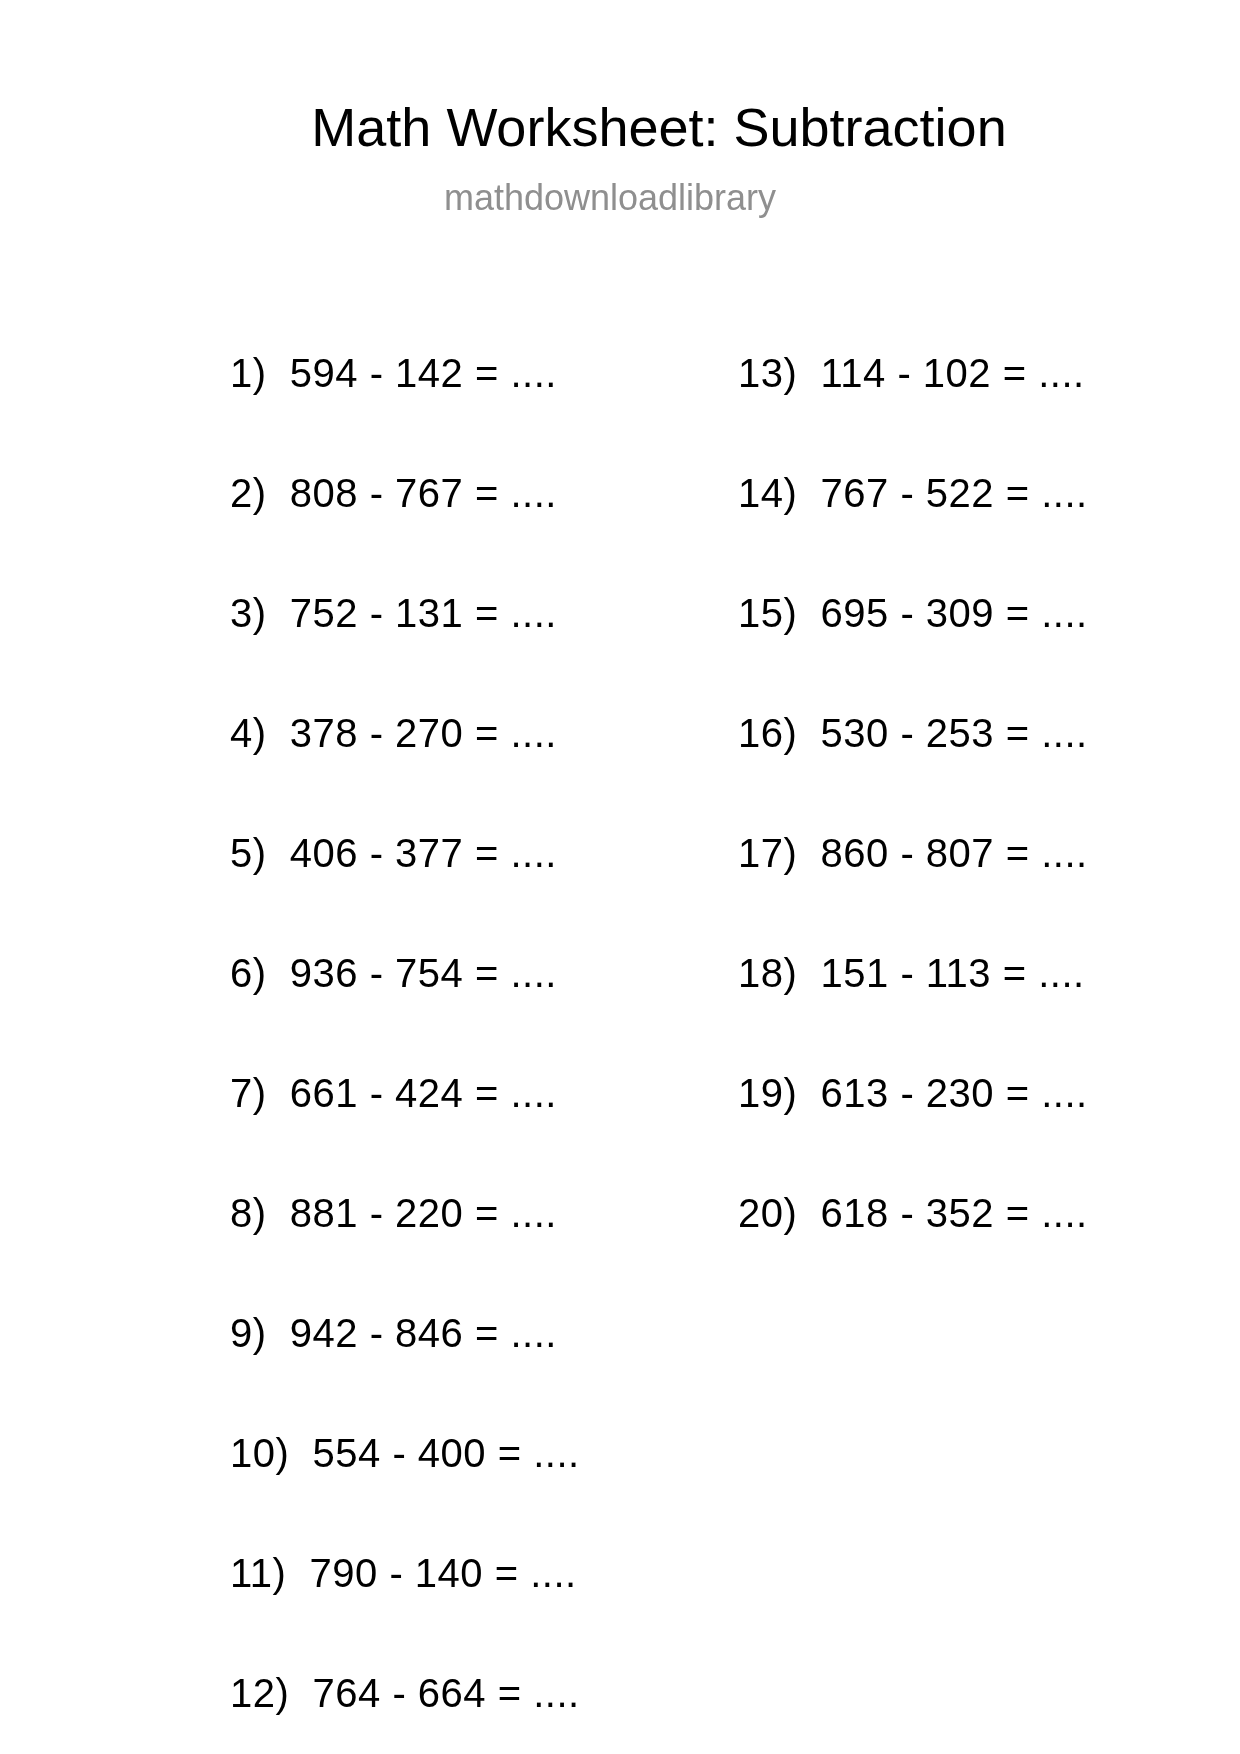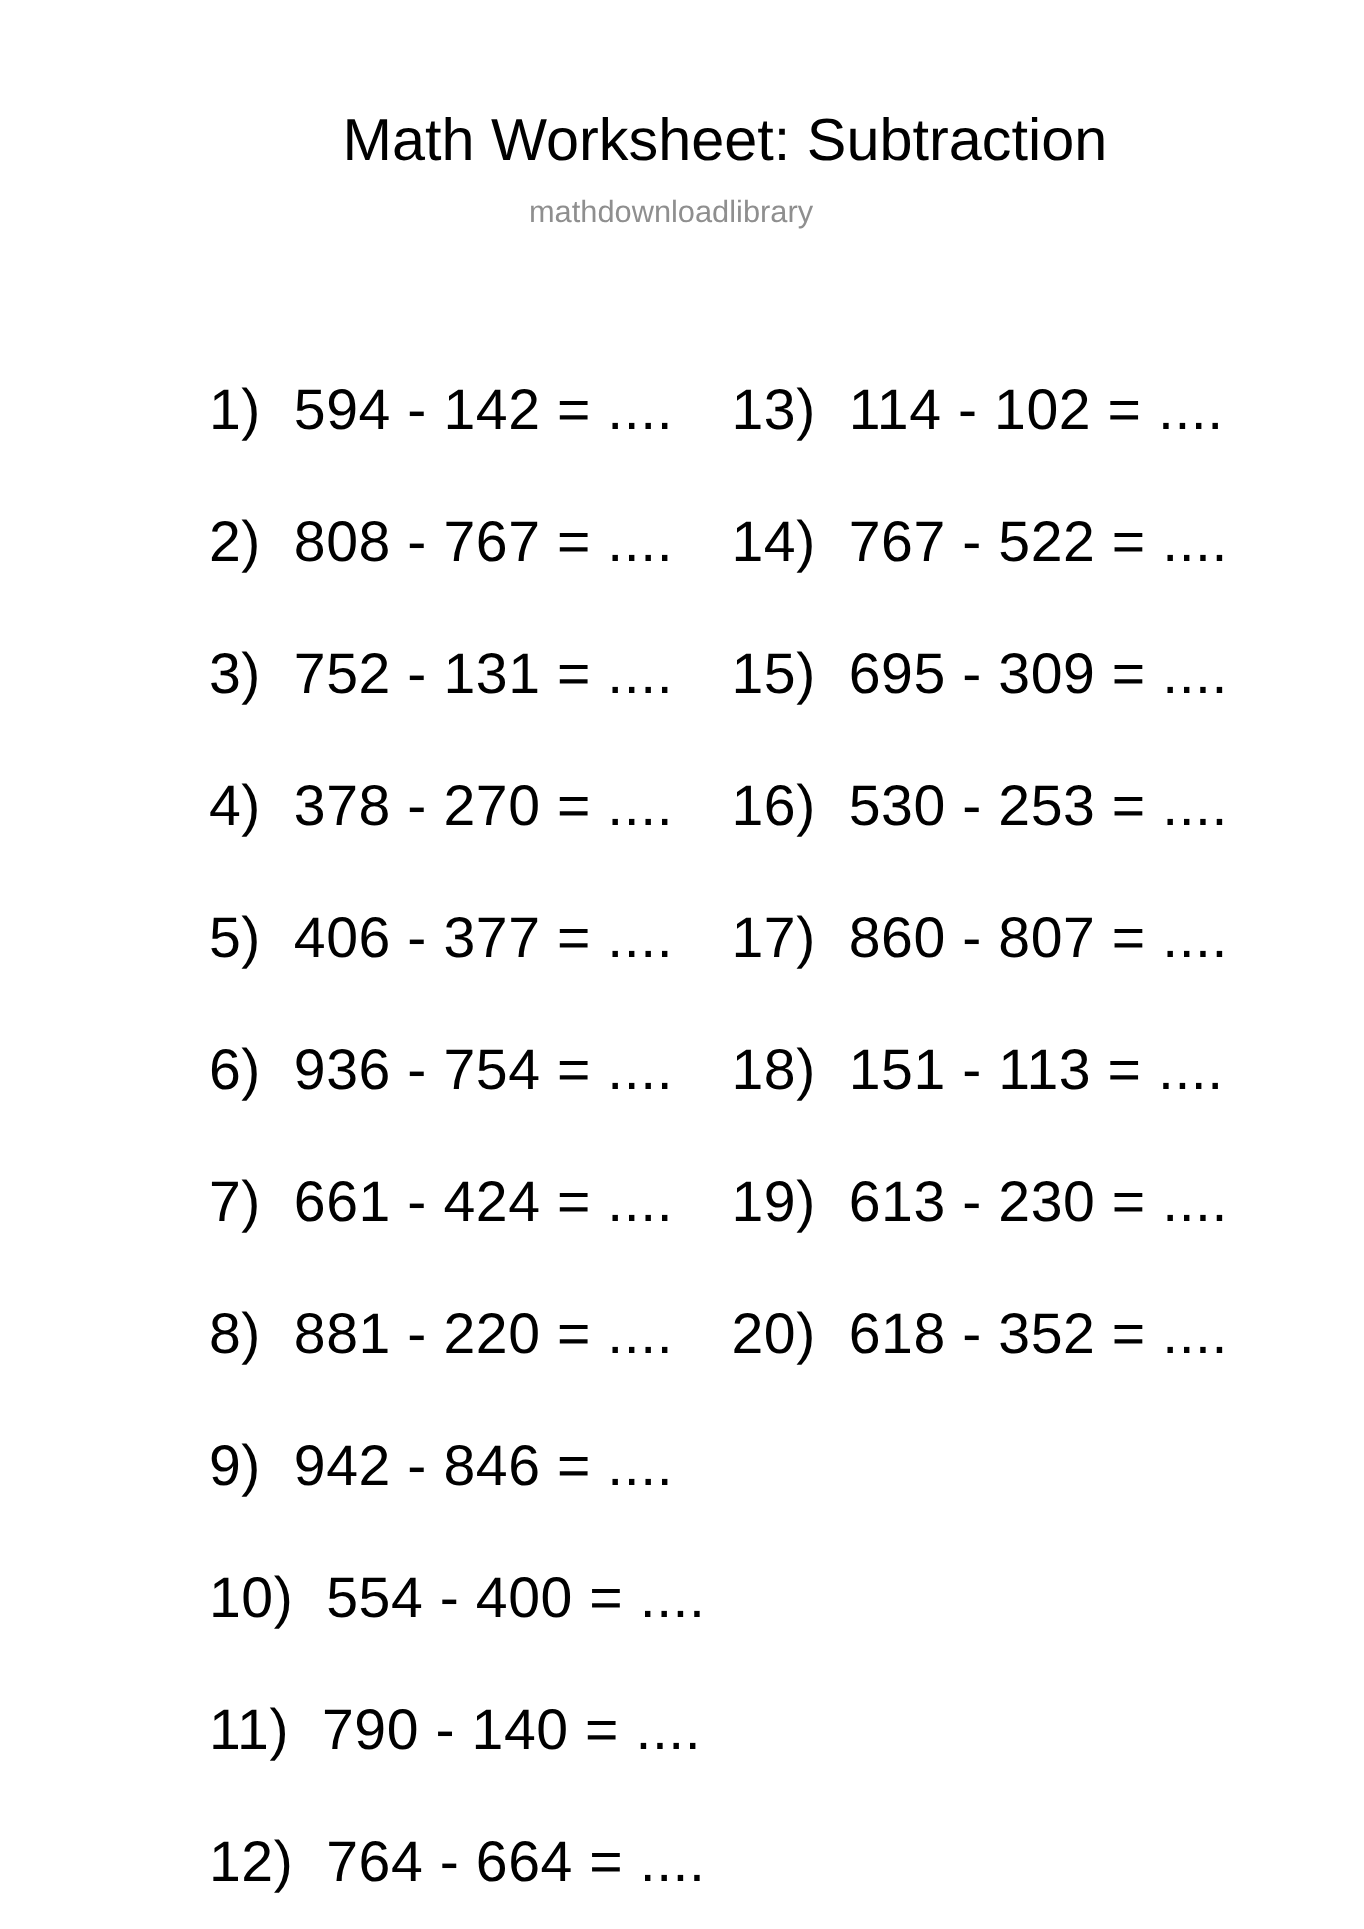--- a/index.html
+++ b/index.html
@@ -24,39 +24,40 @@
     font-size: 54px;
     line-height: 1.2;
     color: #000000;
     white-space: nowrap;
   }
   .subtitle {
     position: absolute;
     top: 176px;
     left: 610px;
     transform: translateX(-50%);
-    font-size: 28px;
+    font-size: 36px;
     line-height: 1.2;
     color: #8f8f8f;
     white-space: nowrap;
   }
   .col {
     position: absolute;
     top: 351px;
   }
   .col-left  { left: 190px; }
-  .col-right { left: 665px; }
+  .col-right { left: 698px; }
   .problem-row {
-    font-size: 52px;
+    font-size: 40px;
     line-height: 44px;
     height: 44px;
     margin-bottom: 76px;
     letter-spacing: 0.5px;
     white-space: pre;
     color: #000000;
+    margin-left: 40px;
   }
 </style>
 </head>
 <body>
 
 <div class="page">
   <div class="title">Math Worksheet: Subtraction</div>
   <div class="subtitle">mathdownloadlibrary</div>
   <div class="col col-left">
       <div class="problem-row">1)  594 - 142 = ....</div>

